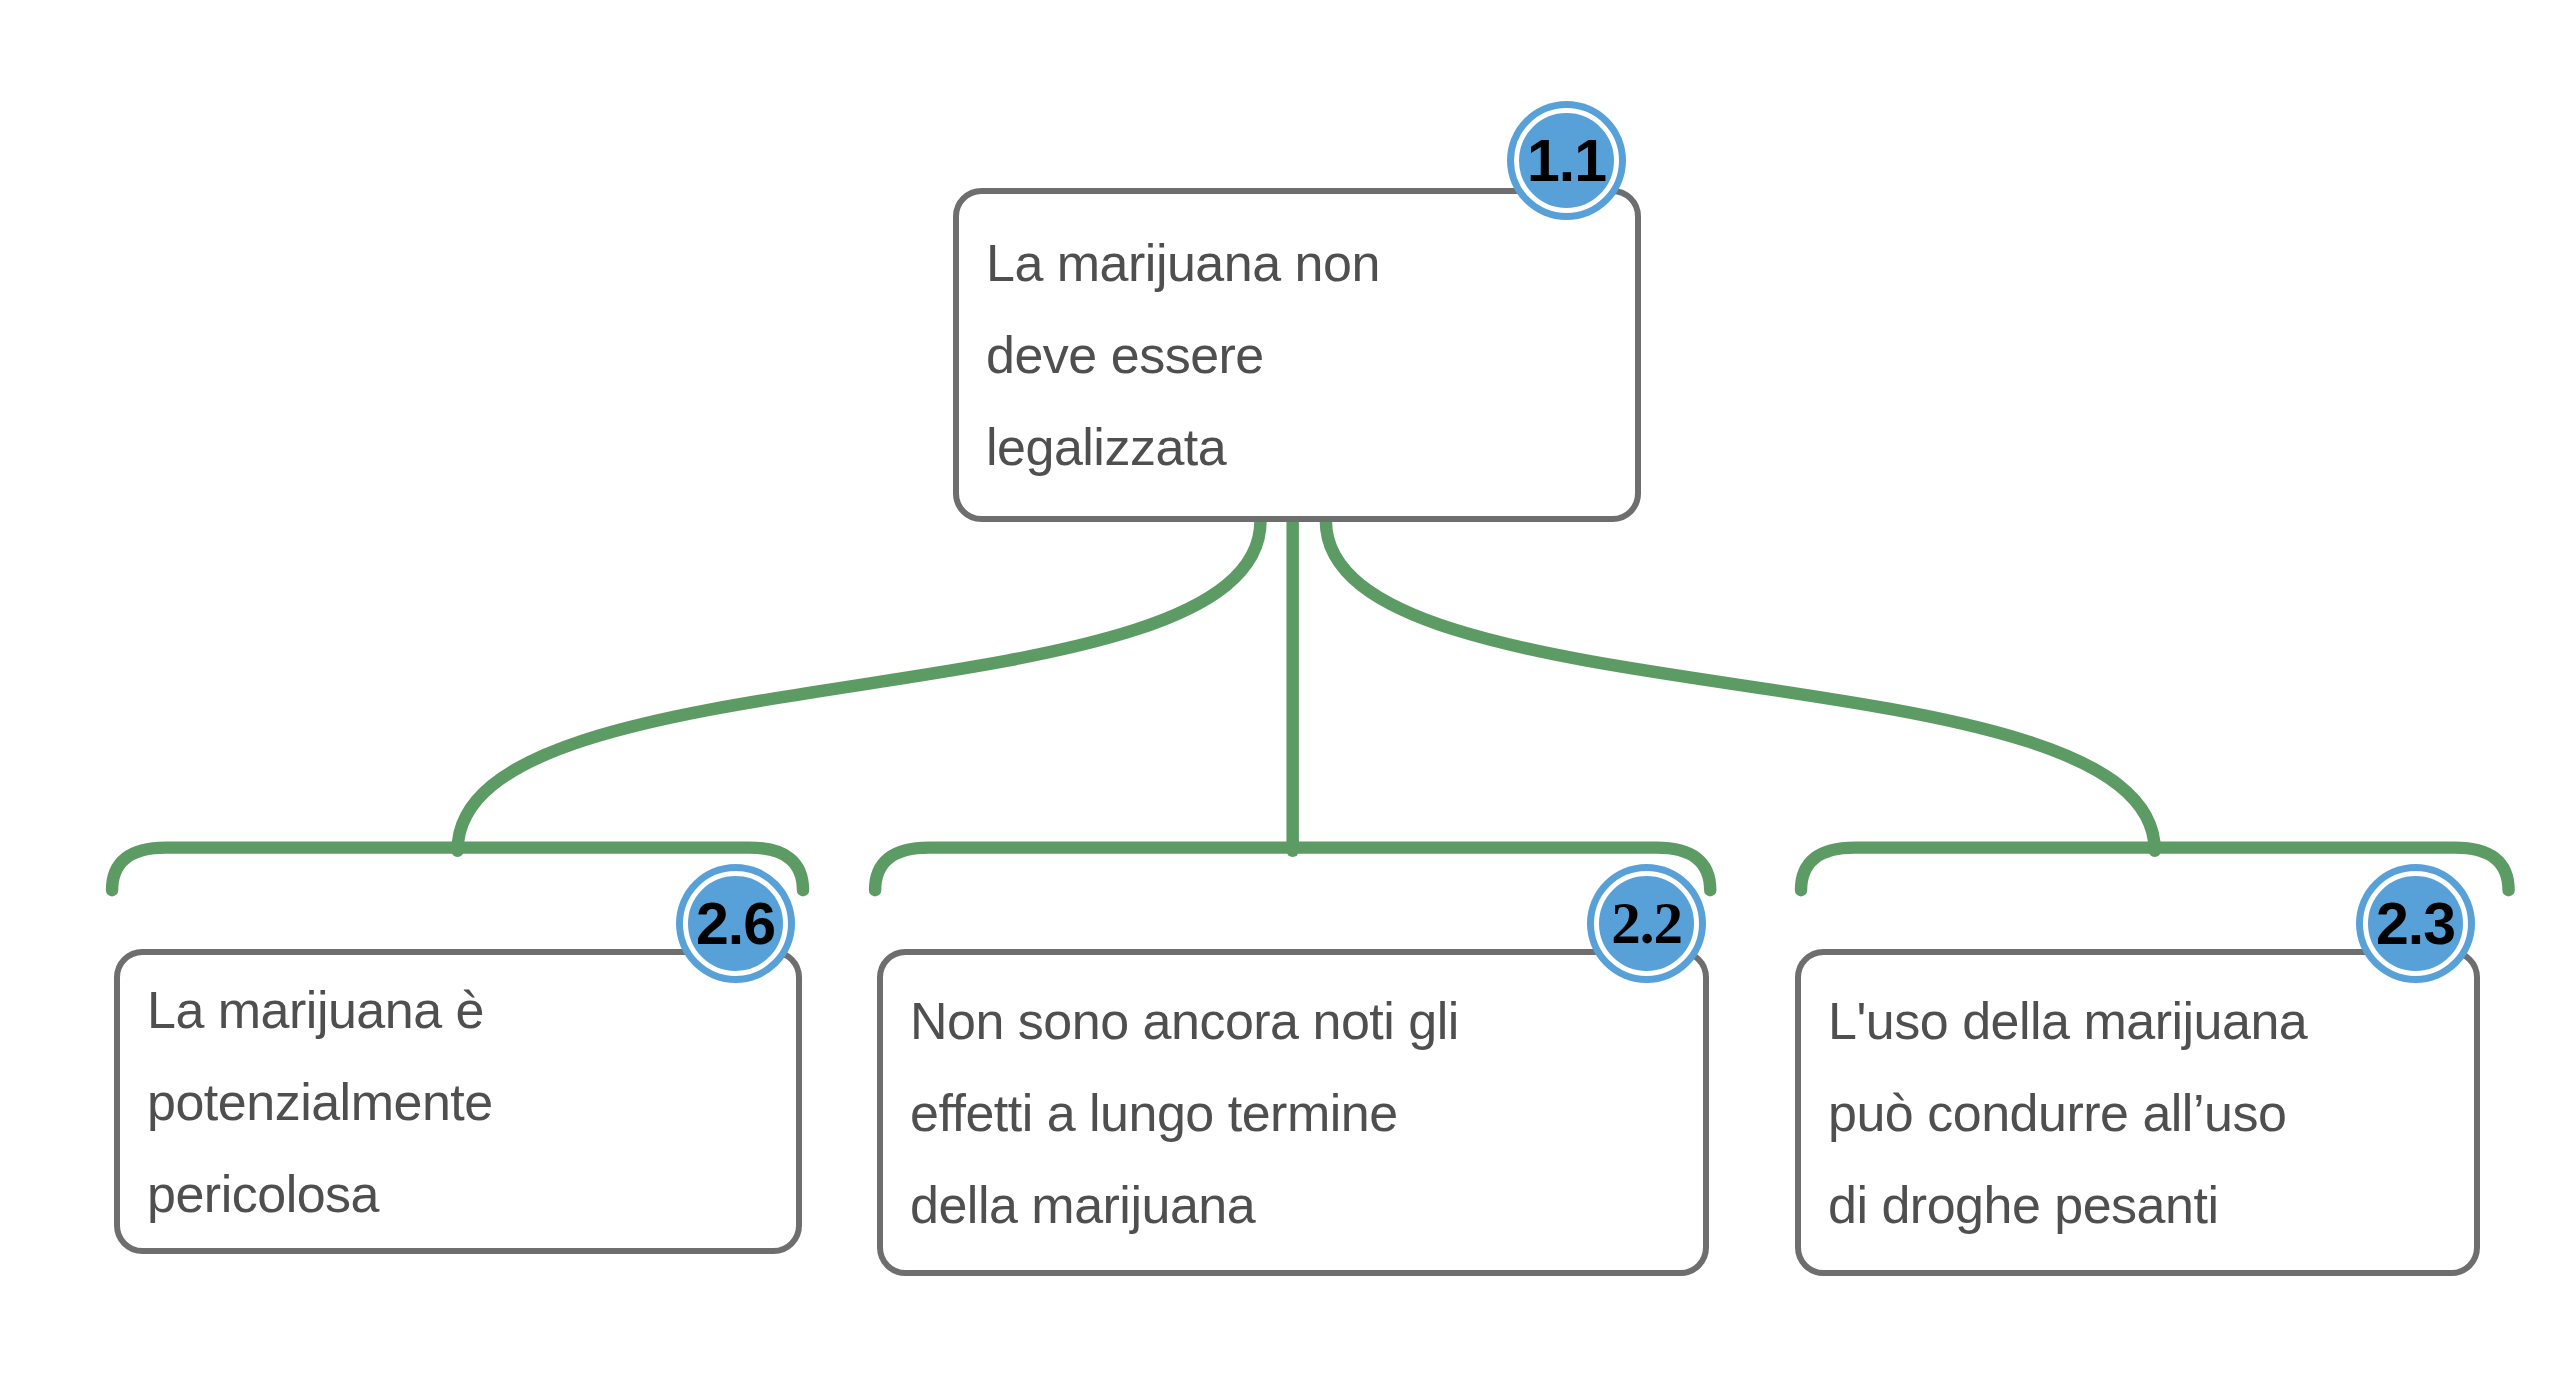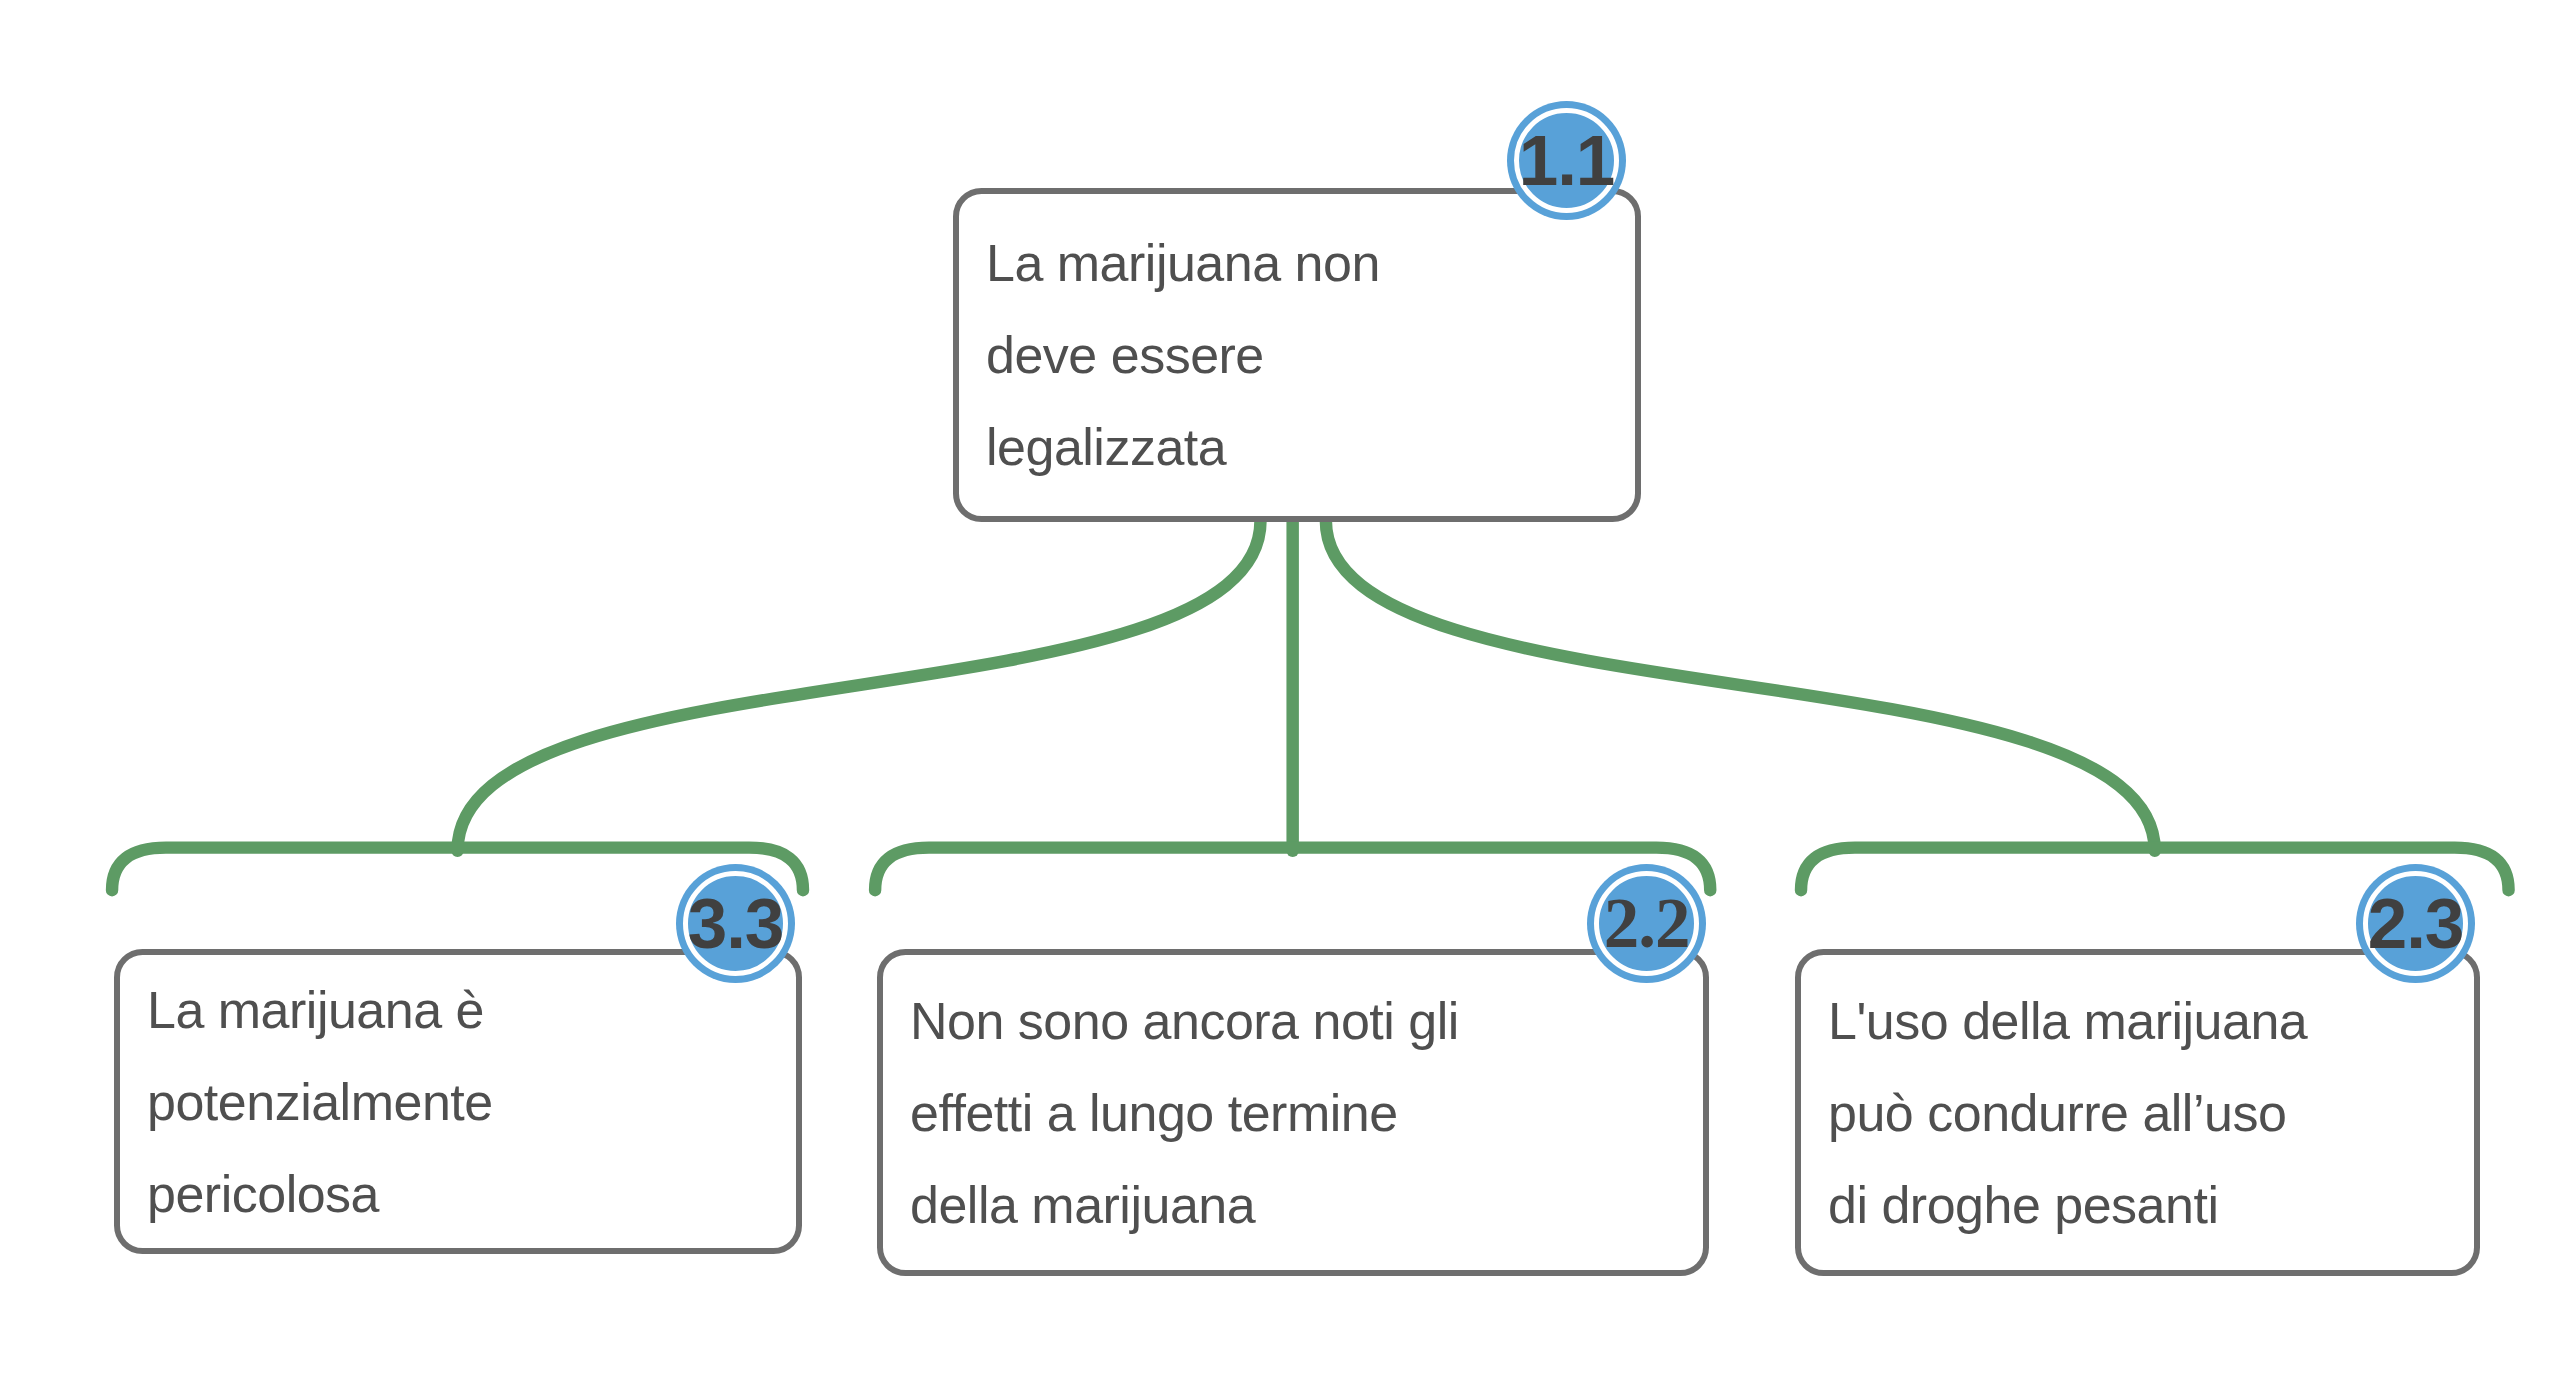--- a/index.html
+++ b/index.html
@@ -61,23 +61,23 @@
   }
   .badge::before {
     content: "";
     position: absolute;
     inset: 6.7px;
     border: 5.2px solid #ffffff;
     border-radius: 50%;
   }
   .badge-label {
     position: relative;
-    font-size: 71px;
+    font-size: 59px;
     font-weight: bold;
-    color: #404040;
+    color: #000000;
     letter-spacing: -1px;
   }
   
   #node-root  { left: 953px; top: 188px;  width: 688px; height: 334px; }
   #node-c1    { left: 114px;  top: 949px; width: 688px; height: 305px; }
   #node-c2    { left: 877px; top: 949px; width: 832px; height: 327px; }
   #node-c3    { left: 1795px; top: 949px; width: 685px; height: 327px; }
   #badge-root { left: 1507px; top: 101px;  }
   #badge-c1   { left: 676px; top: 864px; }
   #badge-c2   { left: 1587px; top: 864px; font-family: Liberation Serif, serif; }
@@ -119,21 +119,21 @@
     <div class="node-text">L'uso della marijuana
 può condurre all’uso
 di droghe pesanti</div>
   </div>
 
   <div class="badge" id="badge-root">
     <span class="badge-label">1.1</span>
   </div>
 
   <div class="badge" id="badge-c1">
-    <span class="badge-label">3.3</span>
+    <span class="badge-label">2.6</span>
   </div>
 
   <div class="badge" id="badge-c2">
     <span class="badge-label">2.2</span>
   </div>
 
   <div class="badge" id="badge-c3">
     <span class="badge-label">2.3</span>
   </div>
 

